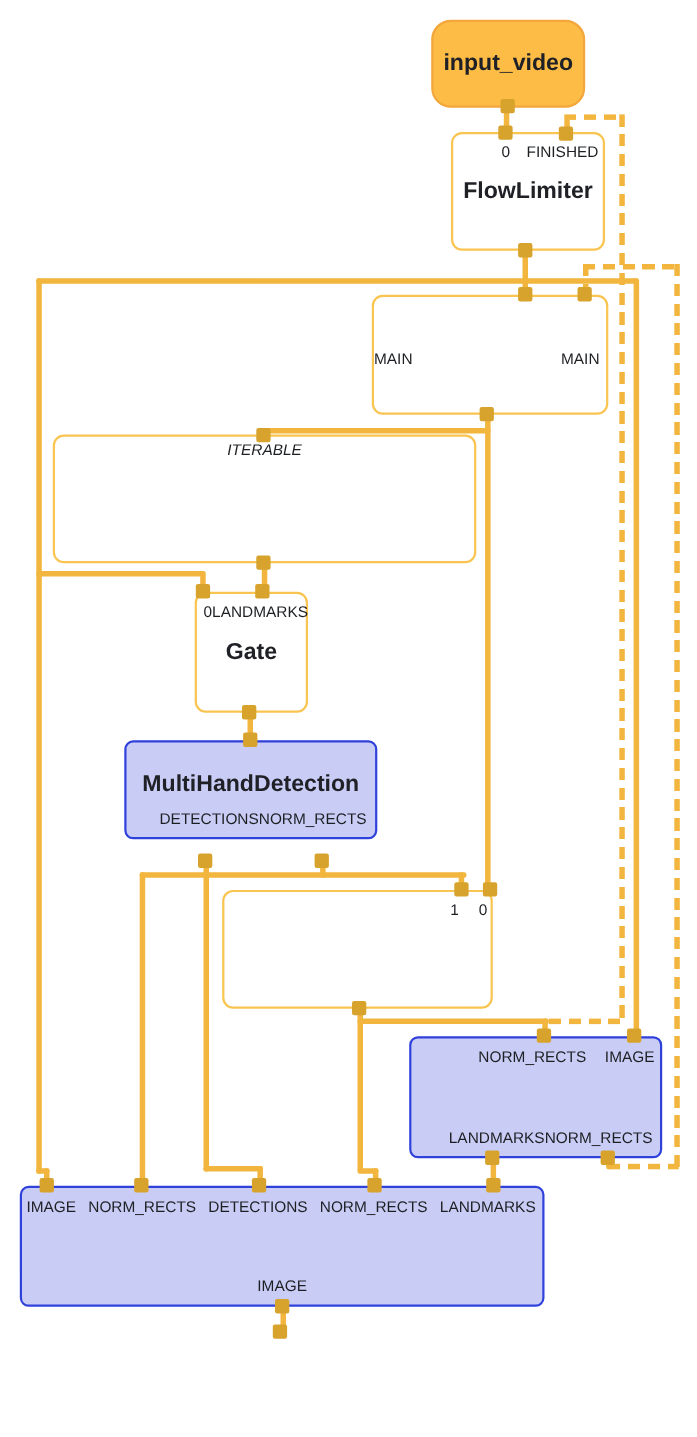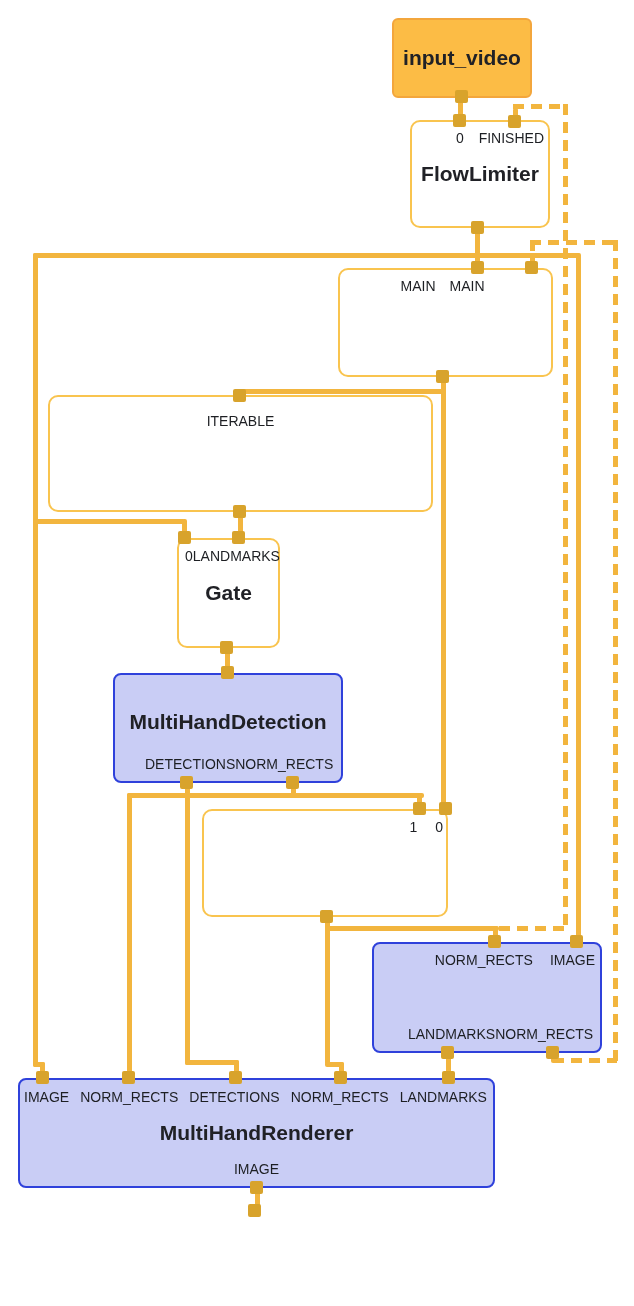--- a/index.html
+++ b/index.html
@@ -8,21 +8,21 @@
   
   .edge{position:absolute;background:#F2B53E;z-index:1;border-radius:2px;}
   .dash-v{position:absolute;z-index:1;background-image:repeating-linear-gradient(180deg,#F2B53E 0 11px,transparent 11px 18px);}
   .dash-h{position:absolute;z-index:1;background-image:repeating-linear-gradient(90deg,#F2B53E 0 11px,transparent 11px 18px);}
   
   .port{position:absolute;width:13px;height:13px;background:#D8A32C;z-index:3;border-radius:2px;}
   
   .node{position:absolute;z-index:2;box-sizing:border-box;}
   .node-white{background:#ffffff;border:2.5px solid #F9C44F;border-radius:10px;}
   .node-blue{background:#C9CDF5;border:2.5px solid #2F41DB;border-radius:8px;}
-  .node-stream{background:#FCBC45;border:2.5px solid #F3A63C;border-radius:6px;
+  .node-stream{background:#FCBC45;border:2.5px solid #F3A63C;border-radius:18px;
                display:flex;align-items:center;justify-content:center;}
   .title{position:absolute;left:0;right:0;top:50%;transform:translateY(-50%);
          text-align:center;font-size:21px;font-weight:bold;color:#202126;white-space:nowrap;}
   .stream-label{font-size:21px;font-weight:bold;color:#202126;}
   .prow{position:absolute;left:0;right:0;display:flex;font-size:14px;color:#1d1f23;white-space:nowrap;}
   .prow span{display:inline-block;}
   .row-top{top:8px;}
   .row-bottom{bottom:9px;}
 </style>
 </head>
@@ -75,41 +75,41 @@
 
   <div class="node node-white" style="left:410px;top:120px;width:140px;height:108px;">
     <div class="prow row-top" style="justify-content:space-between;padding-left:44px;padding-right:4px;">
       <span>0</span>
       <span>FINISHED</span>
     </div>
     <div class="title">FlowLimiter</div>
   </div>
 
   <div class="node node-white" style="left:338px;top:268px;width:215px;height:109px;">
-    <div class="prow row-top" style="justify-content:center;gap:14px;padding-right:6px;">
+    <div class="prow row-top" style="justify-content:space-between;gap:14px;padding-right:6px;margin-top:40px;">
       <span>MAIN</span>
       <span>MAIN</span>
     </div>
   </div>
 
   <div class="node node-white" style="left:48px;top:395px;width:385px;height:117px;">
-    <div class="prow" style="top:16px;justify-content:center;">
+    <div class="prow" style="top:4px;justify-content:center;font-style:italic;">
       <span>ITERABLE</span>
     </div>
   </div>
 
   <div class="node node-white" style="left:177px;top:538px;width:103px;height:110px;">
     <div class="prow row-top" style="justify-content:space-between;padding-left:6px;padding-right:7px;">
       <span>0</span>
       <span>LANDMARKS</span>
     </div>
     <div class="title">Gate</div>
   </div>
 
-  <div class="node node-blue" style="left:113px;top:673px;width:230px;height:110px;">
+  <div class="node node-blue" style="left:113px;top:673px;width:230px;height:90px;">
     <div class="title" style="top:44%;">MultiHandDetection</div>
     <div class="prow row-bottom" style="justify-content:space-between;padding-left:30px;padding-right:10px;">
       <span>DETECTIONS</span>
       <span>NORM_RECTS</span>
     </div>
   </div>
 
   <div class="node node-white" style="left:202px;top:809px;width:246px;height:108px;">
     <div class="prow row-top" style="justify-content:flex-end;gap:18px;padding-right:3px;">
       <span>1</span>
@@ -129,21 +129,20 @@
   </div>
 
   <div class="node node-blue" style="left:18px;top:1078px;width:477px;height:110px;">
     <div class="prow" style="top:9px;justify-content:space-between;padding-left:4px;padding-right:6px;">
       <span>IMAGE</span>
       <span>NORM_RECTS</span>
       <span>DETECTIONS</span>
       <span>NORM_RECTS</span>
       <span>LANDMARKS</span>
     </div>
-    <div class="title">MultiHandRenderer</div>
     <div class="prow row-bottom" style="justify-content:center;">
       <span>IMAGE</span>
     </div>
   </div>
 
 
   <div class="port" style="left:455px;top:90px;"></div>
   <div class="port" style="left:453px;top:114px;"></div>
   <div class="port" style="left:508px;top:115px;"></div>
   <div class="port" style="left:471px;top:221px;"></div>

